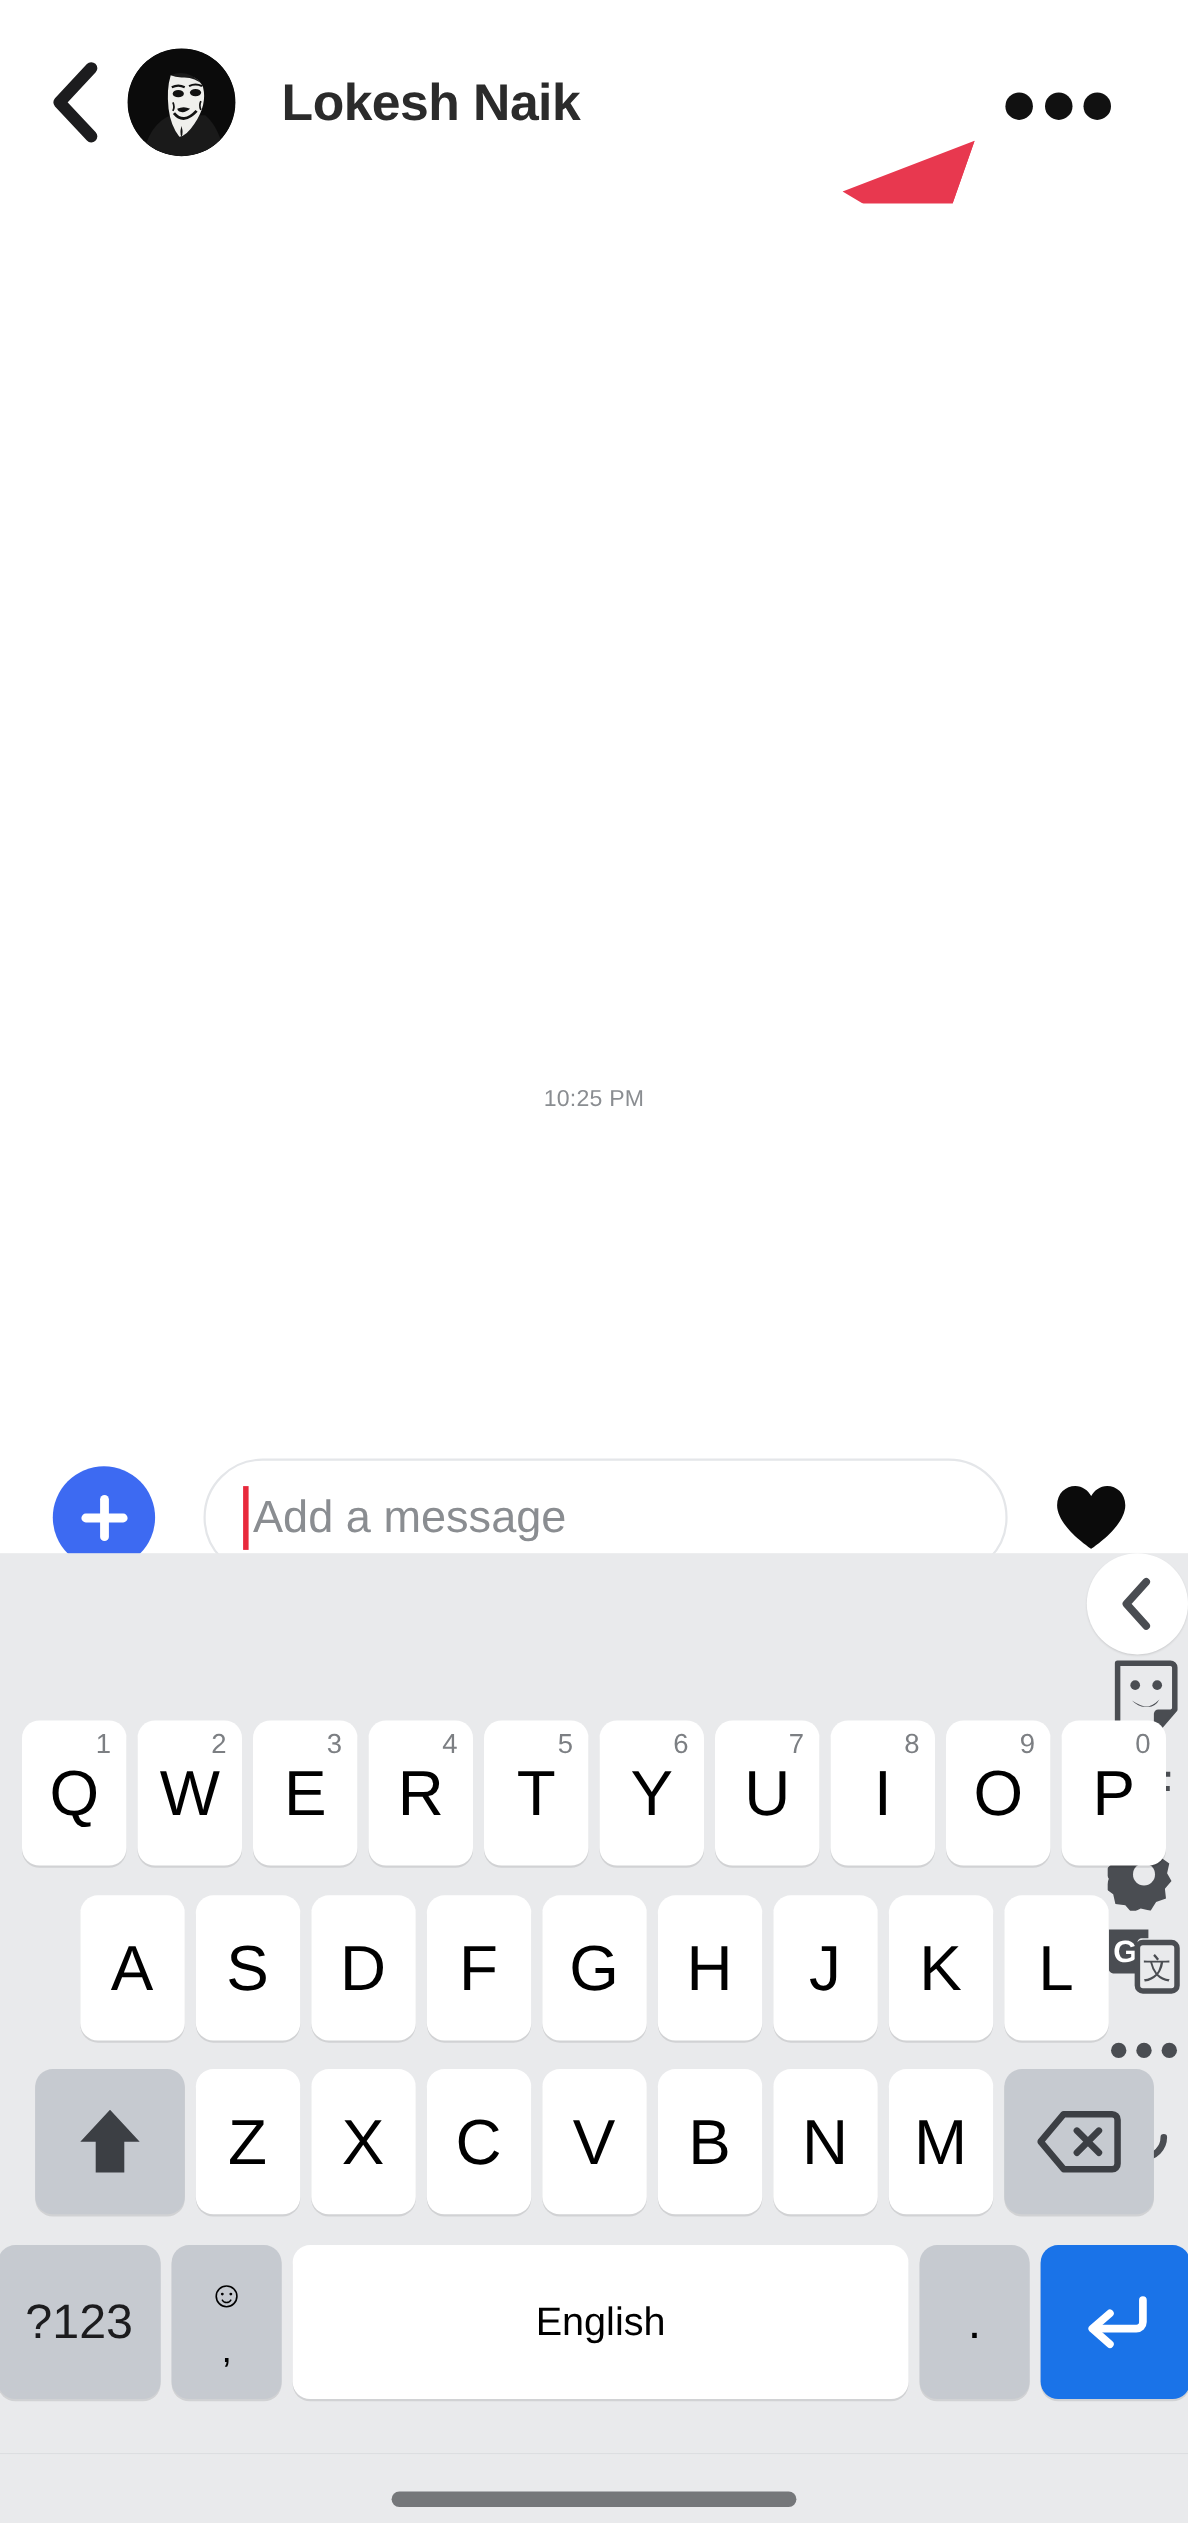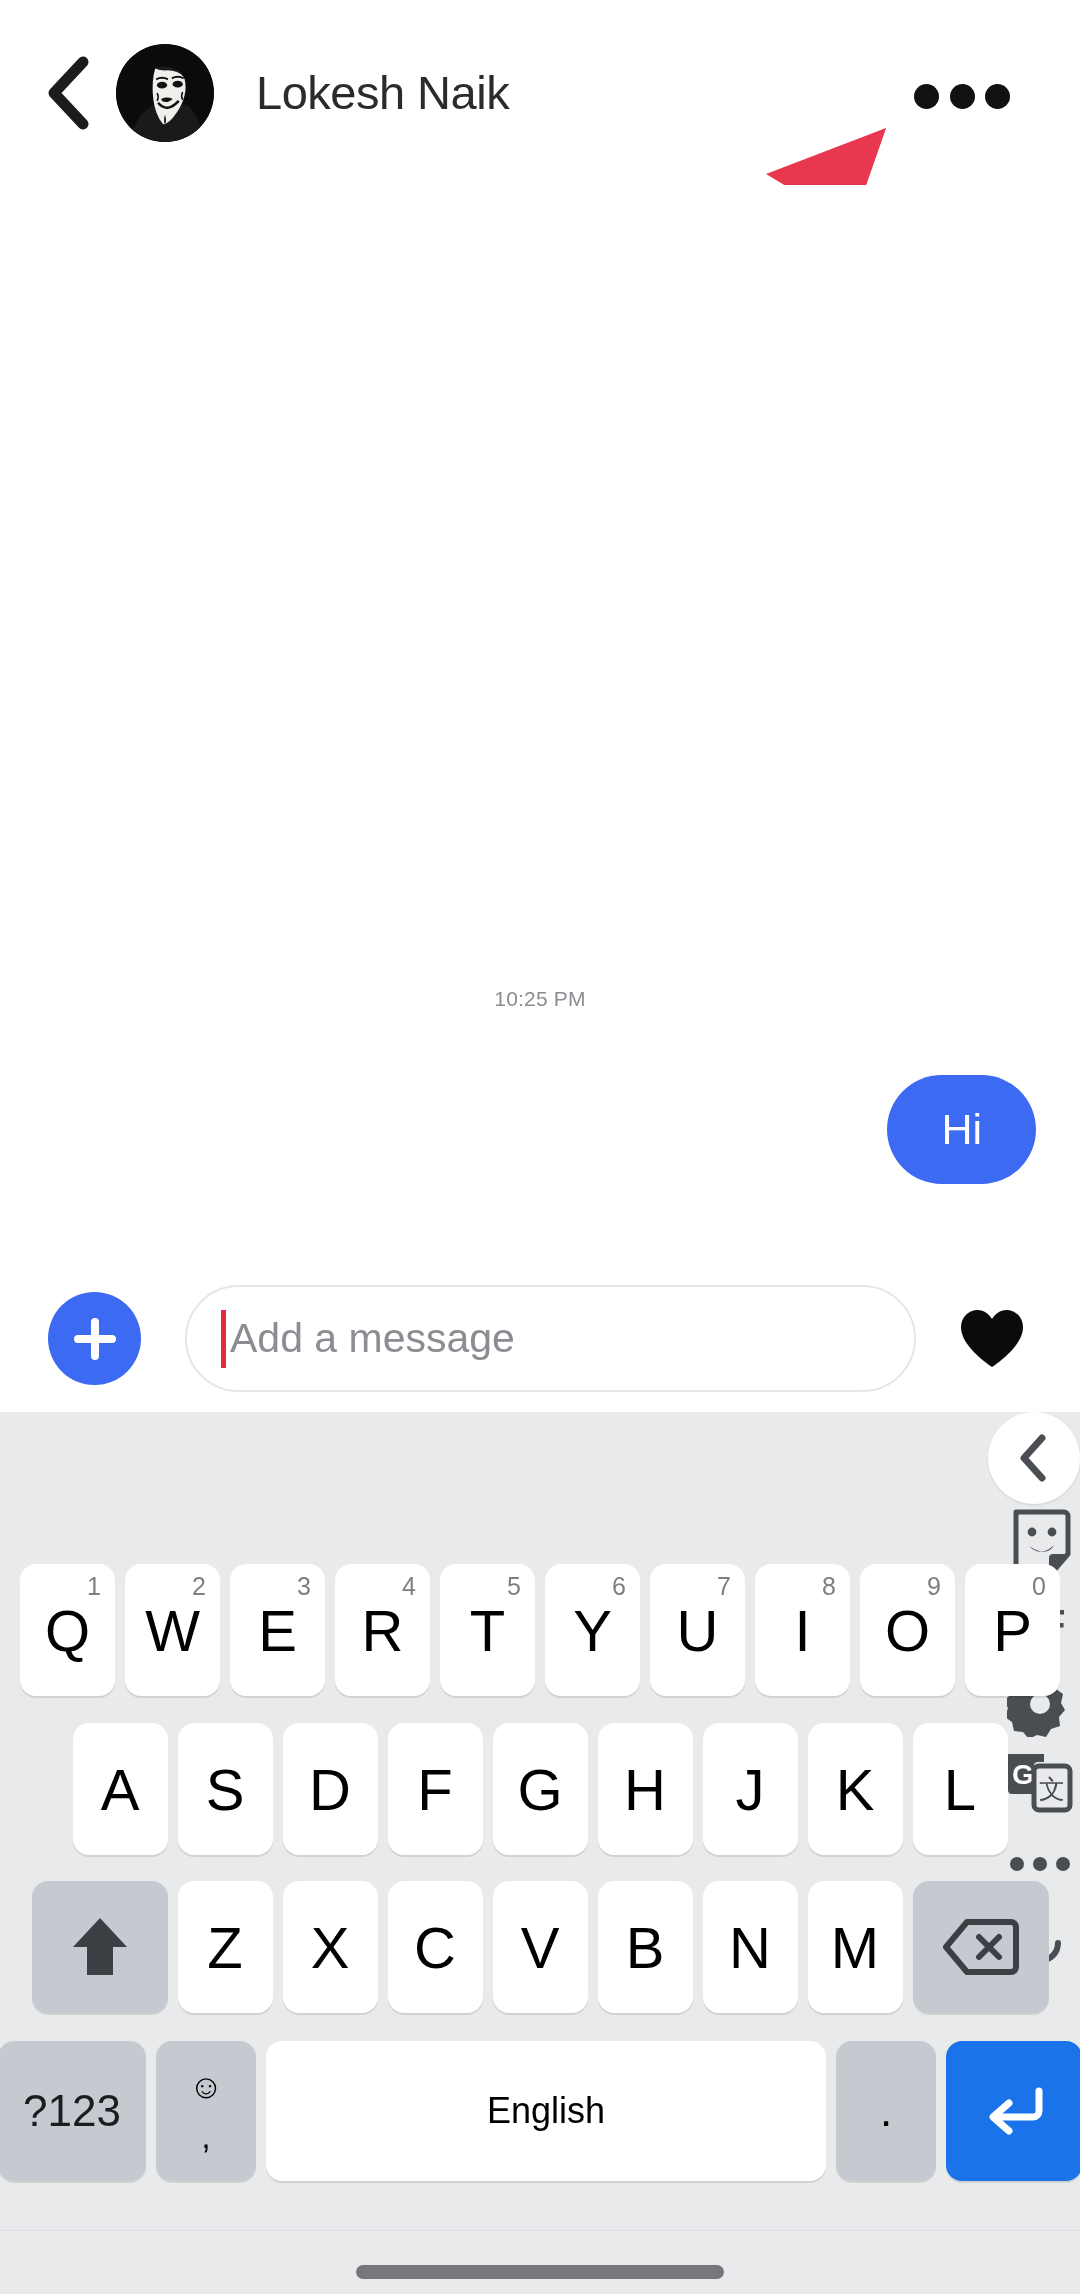--- a/index.html
+++ b/index.html
@@ -39,21 +39,21 @@
     margin-left: 6px;
     flex: none;
     overflow: hidden;
     background: #0a0a0a;
     position: relative;
   }
   #avatar svg { display: block; width: 100%; height: 100%; }
   #header-title {
     margin-left: 42px;
     font-size: 47px;
-    font-weight: normal;
+    font-weight: bold;
     color: #2b2b2b;
     letter-spacing: -0.5px;
     white-space: nowrap;
   }
   #overflow-menu {
     position: absolute;
     right: 70px;
     top: 82px;
     width: 96px;
     height: 28px;
@@ -106,21 +106,21 @@
     border-radius: 62px;
     padding: 33px 54px;
     min-width: 60px;
     text-align: center;
     line-height: 1;
   }
 
   
   #composer {
     position: absolute;
-    top: 1256px; left: 0;
+    top: 1297px; left: 0;
     width: 1080px;
     height: 165px;
     background: #ffffff;
     display: flex;
     align-items: center;
   }
   #add-button {
     width: 93px; height: 93px;
     margin-left: 48px;
     border-radius: 50%;
@@ -331,23 +331,20 @@
 
     <path d="M414 660 L447 686 L852 214 L816 190 Z" fill="#E8384F"></path>
 
     <path d="M886 128 L766 174 L806 198 L786 222 L846 242 Z" fill="#E8384F"></path>
     <path d="M886 128 L846 242 L800 208 Z" fill="#E8384F"></path>
   </svg>
 
   <div id="conversation">
     <div id="timestamp">10:25 PM</div>
 
-    <div id="message-row">
-      <div id="message-bubble">Hi</div>
-    </div>
   </div>
 
   <div id="composer">
 
     <div id="add-button">
       <svg width="52" height="52" viewBox="0 0 52 52">
         <rect x="22" y="5" width="8" height="42" rx="4" fill="#ffffff"></rect>
         <rect x="5" y="22" width="42" height="8" rx="4" fill="#ffffff"></rect>
       </svg>
     </div>

